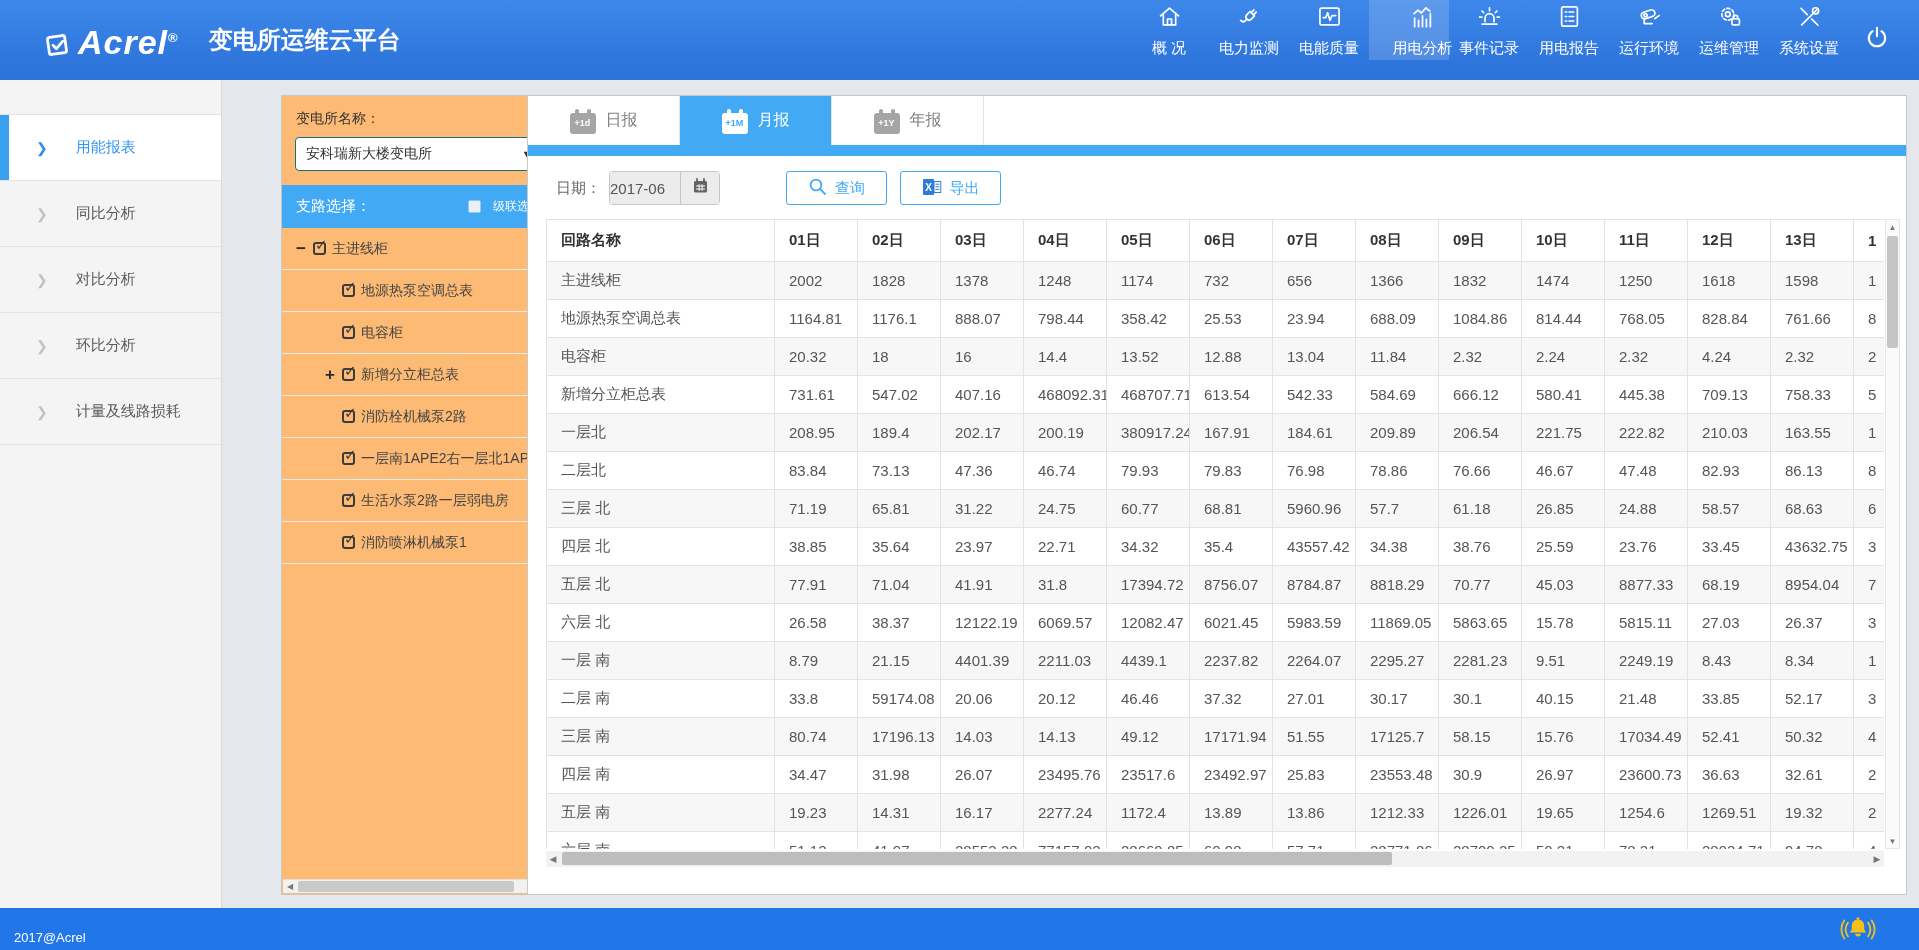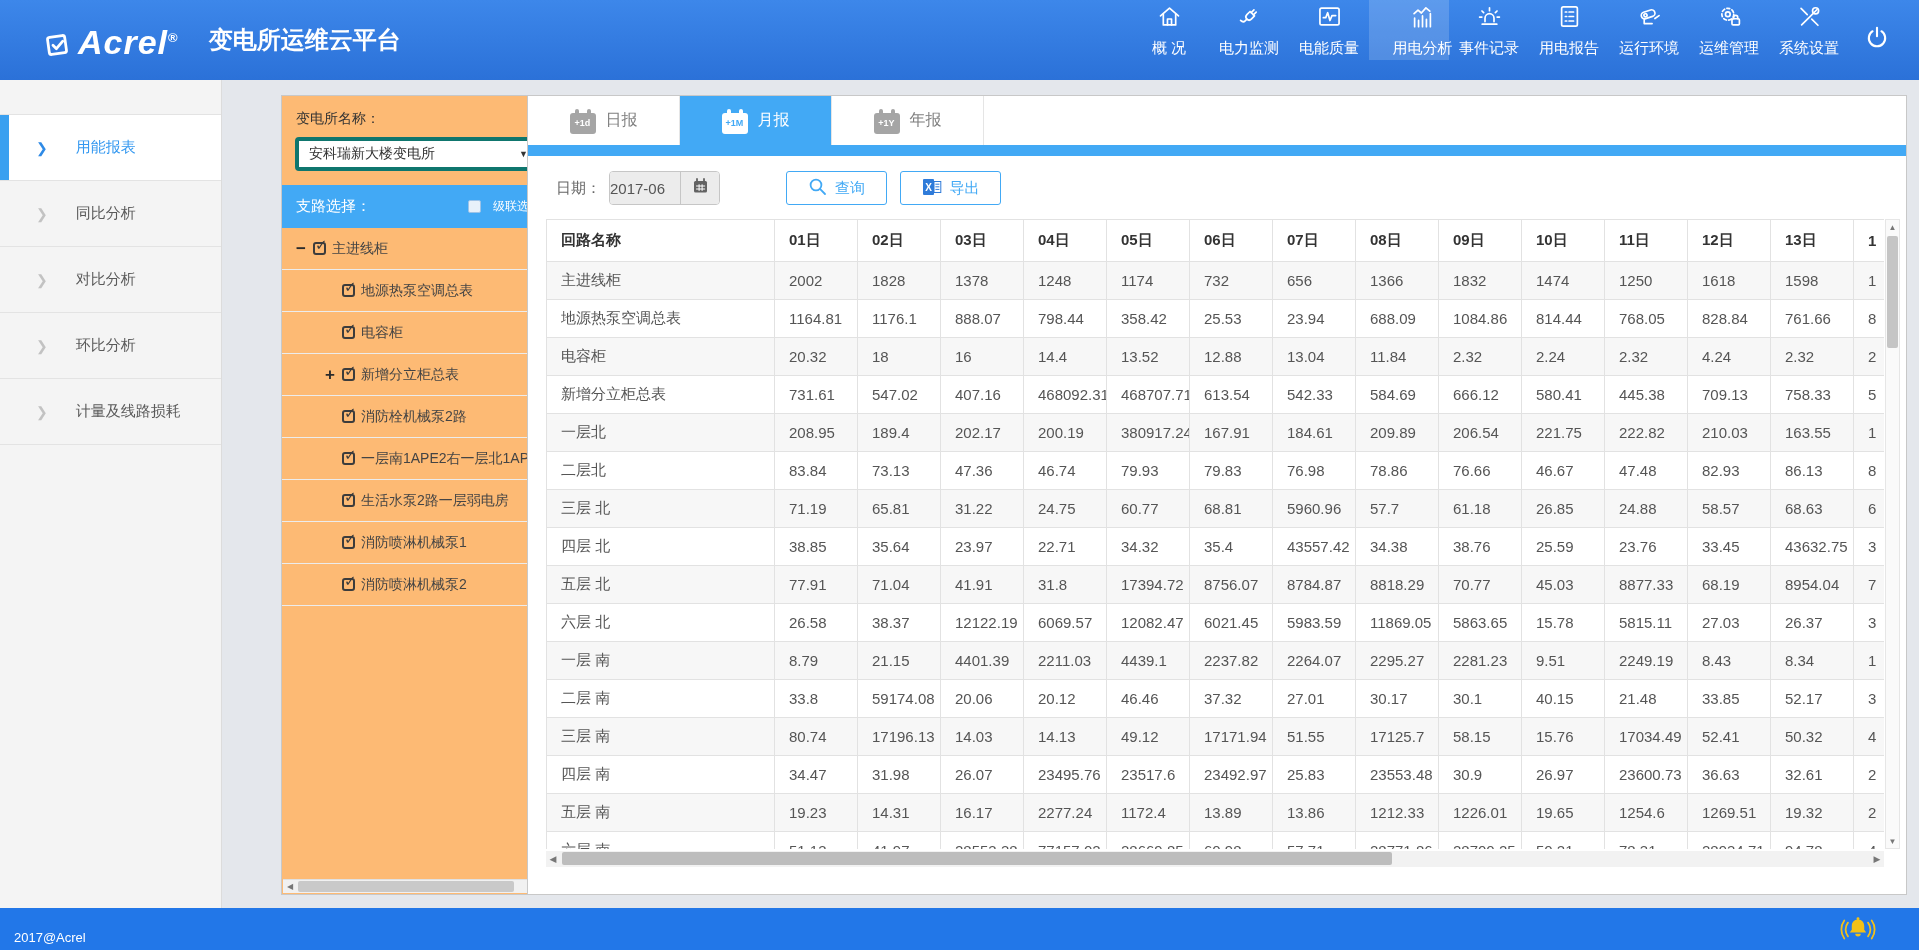--- a/index.html
+++ b/index.html
@@ -31,21 +31,21 @@
   .side-item .chev { margin-left:36px; font-size:14px; color:#c2c2c2; font-weight:bold; }
   .side-item .side-label { margin-left:28px; font-size:15px; color:#5a5a5a; }
   .side-item.active { background:#fff; }
   .side-item.active::before { content:""; position:absolute; left:0; top:0; width:9px; height:100%; background:#3aa0f0; }
   .side-item.active .chev { color:#2e8ae6; }
   .side-item.active .side-label { color:#3498f0; }
 
   
   .tree-panel { position:absolute; left:237px; top:15px; width:275px; height:800px; background:#fdba74; border:1px solid #c8c8c8;margin-left:44px; }
   .station-label { margin:14px 14px 0; font-size:14px; color:#333; }
-  .station-select { margin:9px 13px 14px; height:34px; border:4px solid #0f766e; border-radius:4px; background:#fff;
+  .station-select { margin:9px 13px 14px; height:34px; border:1px solid #0f766e; border-radius:4px; background:#fff;
     display:flex; align-items:center; justify-content:space-between; padding:0 10px; font-size:14px; color:#333; cursor:pointer; }
   .sel-arrow { font-size:9px; color:#333; }
   .branch-header { height:43px; background:#42a9f5; color:#fff; display:flex; align-items:center; justify-content:space-between; padding:0 14px; font-size:15px; }
   .cascade { display:flex; align-items:center; gap:12px; font-size:12px; cursor:pointer;text-align:right; }
   .cascade-box { width:13px; height:13px; background:#e8f1fa; border:1px solid #9cc3e8; border-radius:2px; display:inline-block; }
   .tree-row { height:42px; display:flex; align-items:center; border-bottom:1px solid #ececec; font-size:14px; color:#444;
     cursor:pointer; white-space:nowrap; overflow:hidden; }
   .expander { width:17px; font-size:17px; font-weight:bold; color:#2b2b2b; line-height:1; }
   .cbx { width:13px; height:13px; border:2px solid #3c3c3c; border-radius:3px; margin-right:6px; position:relative; flex:0 0 auto; }
   .cbx::after { content:"✓"; position:absolute; left:0px; top:-8px; font-size:15px; font-weight:bold; color:#3c3c3c; }
@@ -261,24 +261,20 @@
           <span class="cbx"></span>
           <span>一层南1APE2右一层北1APE1左</span>
         </div>
         <div class="tree-row" style="padding-left: 60px;">
           <span class="cbx"></span>
           <span>生活水泵2路一层弱电房</span>
         </div>
         <div class="tree-row" style="padding-left: 60px;">
           <span class="cbx"></span>
           <span>消防喷淋机械泵1</span>
-        </div>
-        <div class="tree-row" style="padding-left: 60px;">
-          <span class="cbx"></span>
-          <span>消防喷淋机械泵2</span>
         </div>
       </div>
     <div class="tree-hscroll">
       <span class="sb-arrow" style="left:0;">◀</span>
       <span class="thumb"></span>
       <span class="sb-arrow" style="right:0;">▶</span>
     </div>
   </div>
 
   <div class="main-panel">

